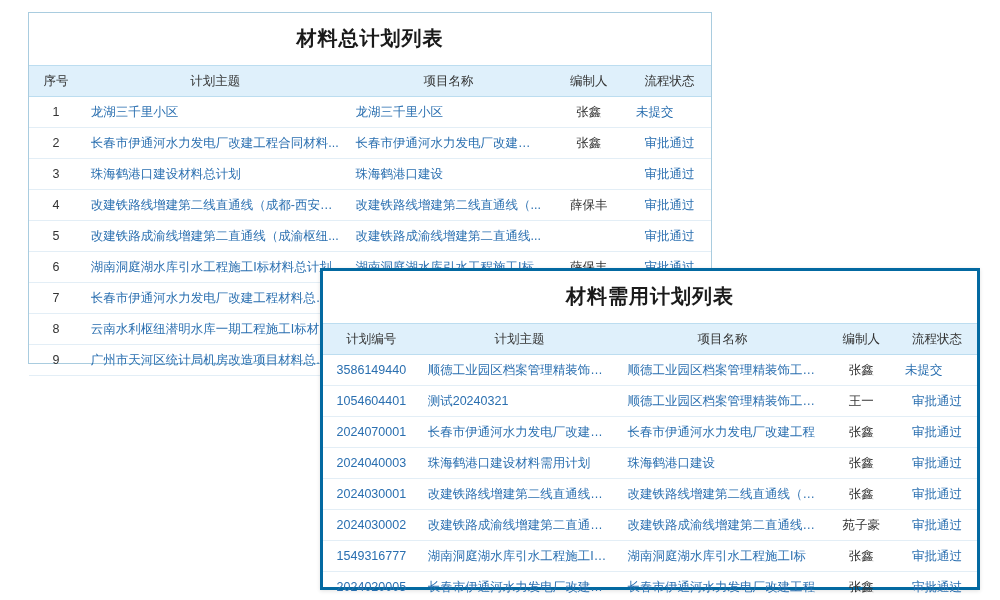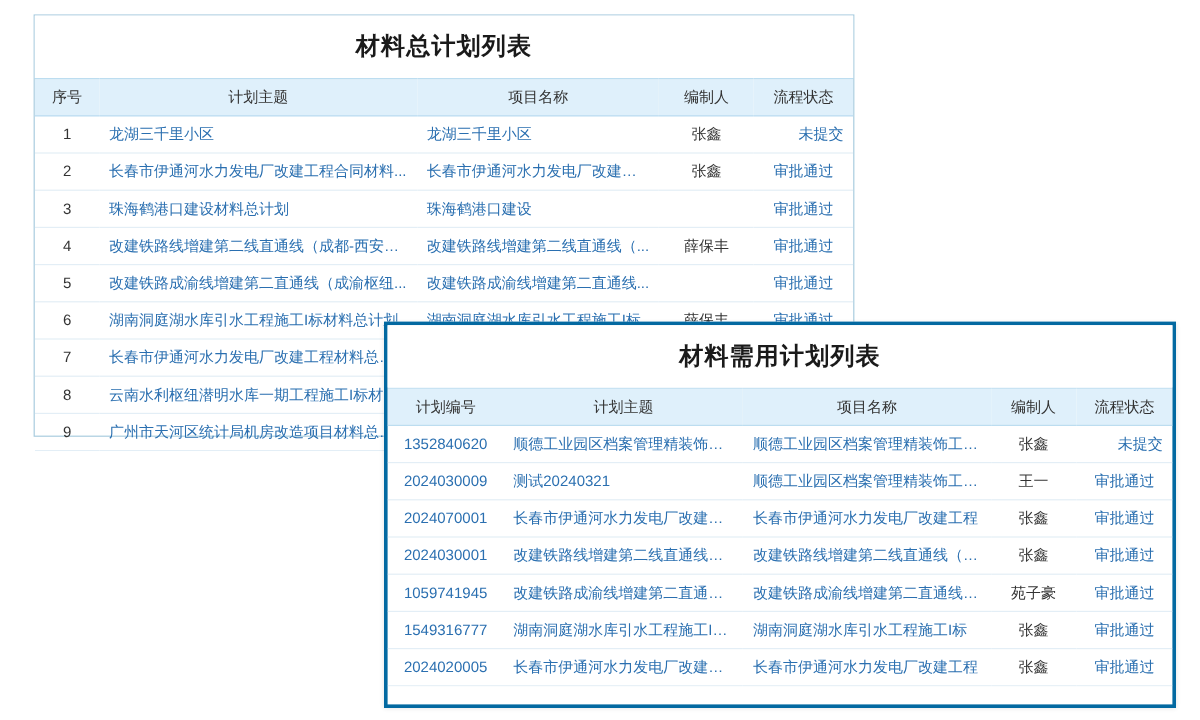--- a/index.html
+++ b/index.html
@@ -89,21 +89,21 @@
   table.grid td.center {
     text-align: center;
   }
 
   table.grid td.dark {
     color: #333333;
   }
 
   td.status-pending {
     color: #d9001b;
-    text-align: right;
+    text-align: left;
   }
   td.status-approved {
     color: #333333;
     text-align: center;
   }
 
   
   .back col.c0 { width: 48px; }
   .back col.c1 { width: 236px; }
   .back col.c2 { width: 180px; }
@@ -230,49 +230,56 @@
           <tr>
             <th>计划编号</th>
             <th>计划主题</th>
             <th>项目名称</th>
             <th>编制人</th>
             <th>流程状态</th>
           </tr>
         </thead>
         <tbody>
           <tr>
-            <td class="center">1352840620</td>
+            <td class="center">3586149440</td>
             <td>顺德工业园区档案管理精装饰工程（...</td>
             <td>顺德工业园区档案管理精装饰工程（...</td>
             <td class="center dark">张鑫</td>
             <td class="status-pending">未提交</td>
           </tr>
           <tr>
-            <td class="center">2024030009</td>
+            <td class="center">1054604401</td>
             <td>测试20240321</td>
             <td>顺德工业园区档案管理精装饰工程（...</td>
             <td class="center dark">王一</td>
             <td class="status-approved">审批通过</td>
           </tr>
           <tr>
             <td class="center">2024070001</td>
             <td>长春市伊通河水力发电厂改建工程合...</td>
             <td>长春市伊通河水力发电厂改建工程</td>
             <td class="center dark">张鑫</td>
             <td class="status-approved">审批通过</td>
           </tr>
           <tr>
+            <td class="center">2024040003</td>
+            <td>珠海鹤港口建设材料需用计划</td>
+            <td>珠海鹤港口建设</td>
+            <td class="center dark">张鑫</td>
+            <td class="status-approved">审批通过</td>
+          </tr>
+          <tr>
             <td class="center">2024030001</td>
             <td>改建铁路线增建第二线直通线（成都...</td>
             <td>改建铁路线增建第二线直通线（成都...</td>
             <td class="center dark">张鑫</td>
             <td class="status-approved">审批通过</td>
           </tr>
           <tr>
-            <td class="center">1059741945</td>
+            <td class="center">2024030002</td>
             <td>改建铁路成渝线增建第二直通线（成...</td>
             <td>改建铁路成渝线增建第二直通线（成...</td>
             <td class="center dark">苑子豪</td>
             <td class="status-approved">审批通过</td>
           </tr>
           <tr>
             <td class="center">1549316777</td>
             <td>湖南洞庭湖水库引水工程施工I标材...</td>
             <td>湖南洞庭湖水库引水工程施工I标</td>
             <td class="center dark">张鑫</td>

